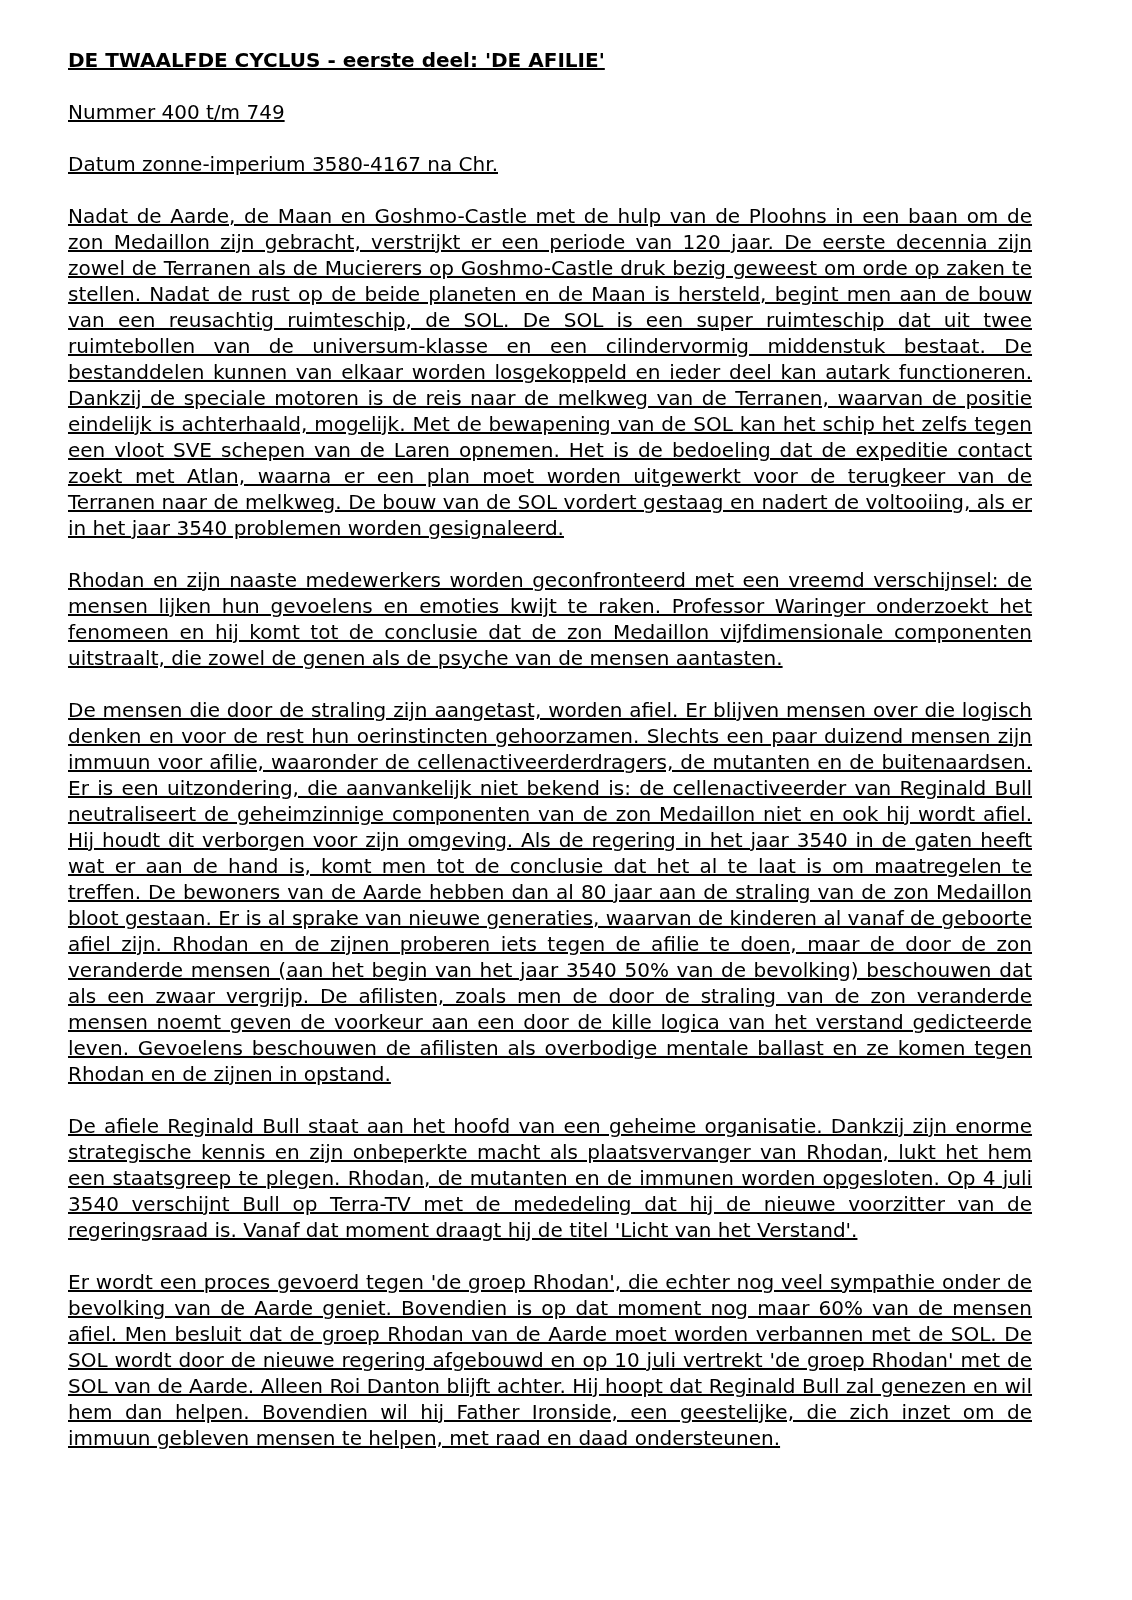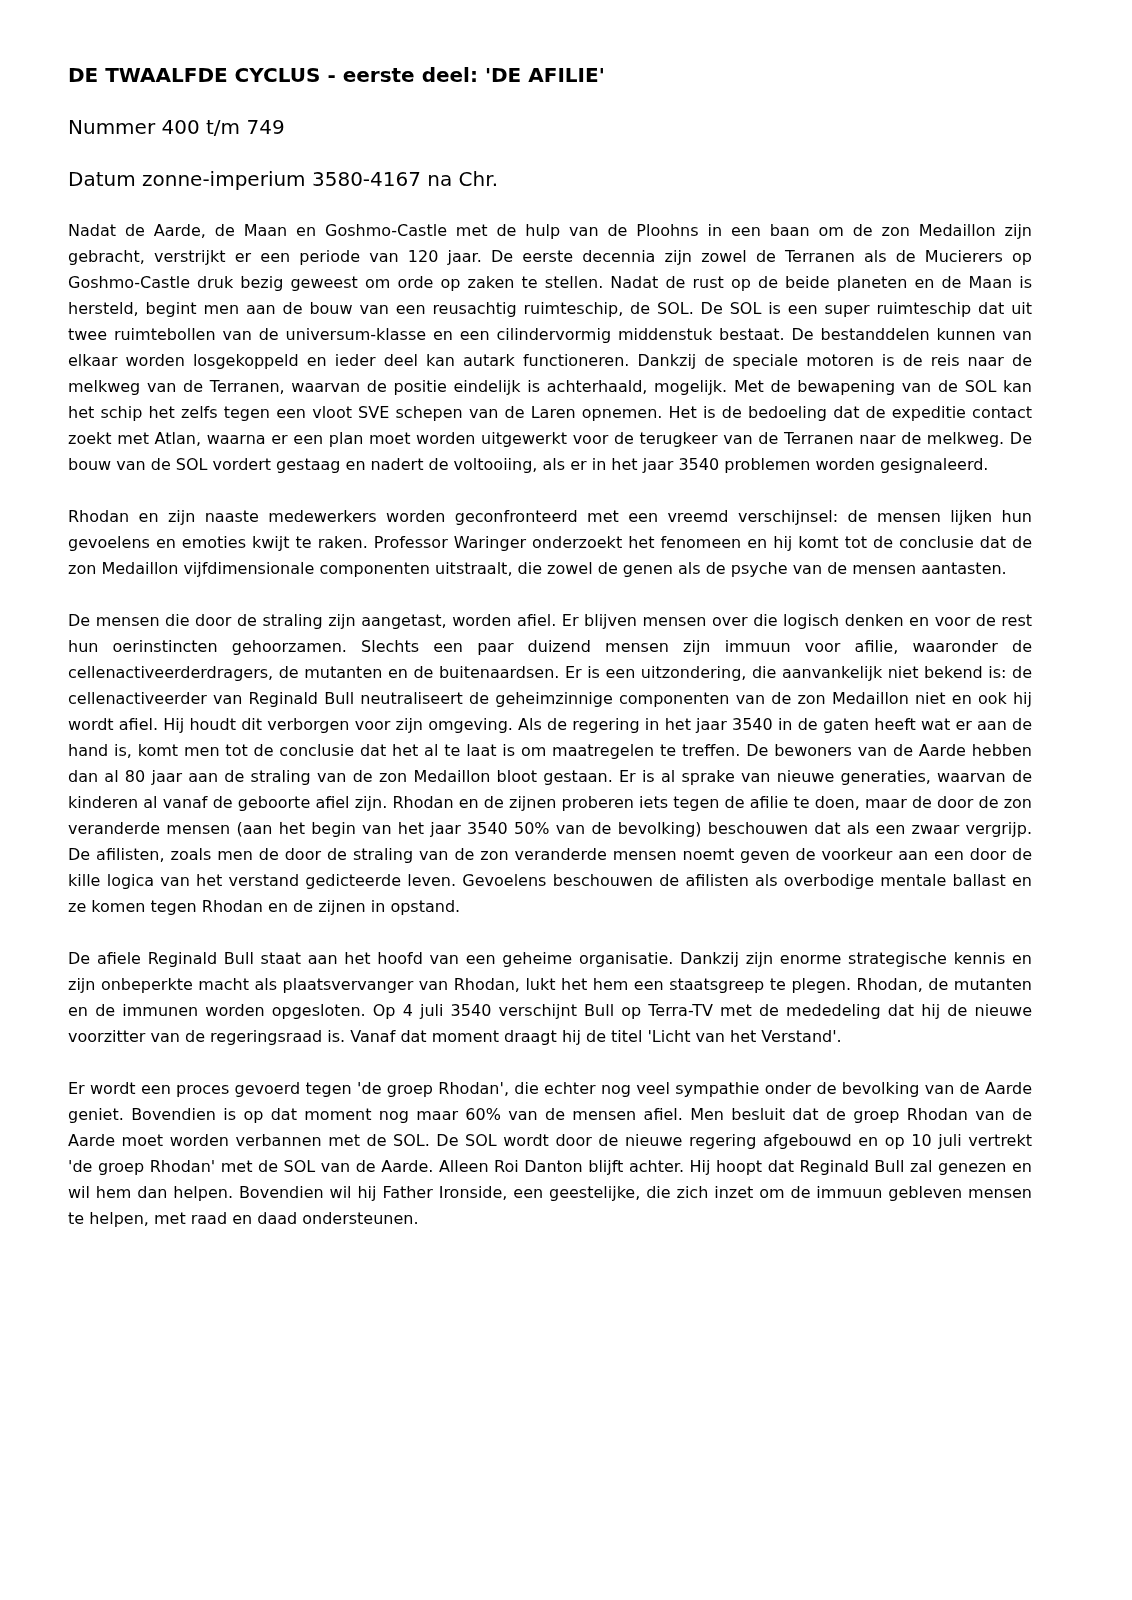--- a/index.html
+++ b/index.html
@@ -10,39 +10,40 @@
     width: 1132px;
     height: 1600px;
     background: #ffffff;
     color: #000000;
     font-family: "DejaVu Sans", "Liberation Sans", sans-serif;
   }
   .page {
     box-sizing: border-box;
     width: 1112px;
     height: 1600px;
-    padding: 62px 68px 0 68px;
+    padding: 47px 68px 0 68px;
     background: #ffffff;
     overflow: hidden;
+    text-decoration: underline;
   }
   .doc-title {
     font-size: 20px;
     font-weight: bold;
     line-height: 26px;
     margin: 0;
     text-align: left;
   }
   .meta-line {
     font-size: 20px;
     line-height: 26px;
     margin: 26px 0 0 0;
     text-align: left;
   }
   .body-paragraph {
-    font-size: 16px;
+    font-size: 20px;
     line-height: 26px;
     margin: 26px 12px 0 0;
     text-align: justify;
   }
 </style>
 </head>
 <body>
 
 <div class="page">
   <h1 class="doc-title">DE TWAALFDE CYCLUS - eerste deel: 'DE AFILIE'</h1>

